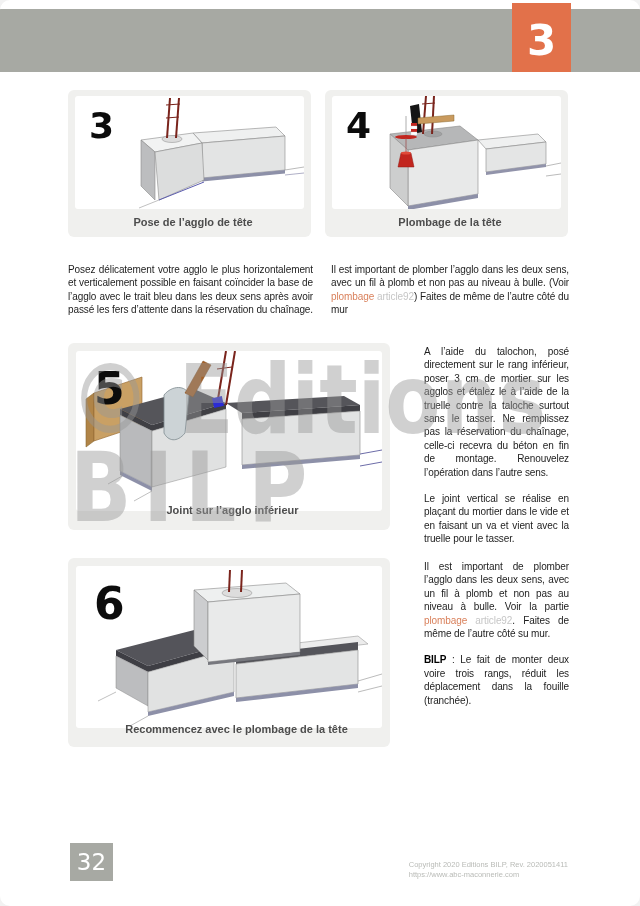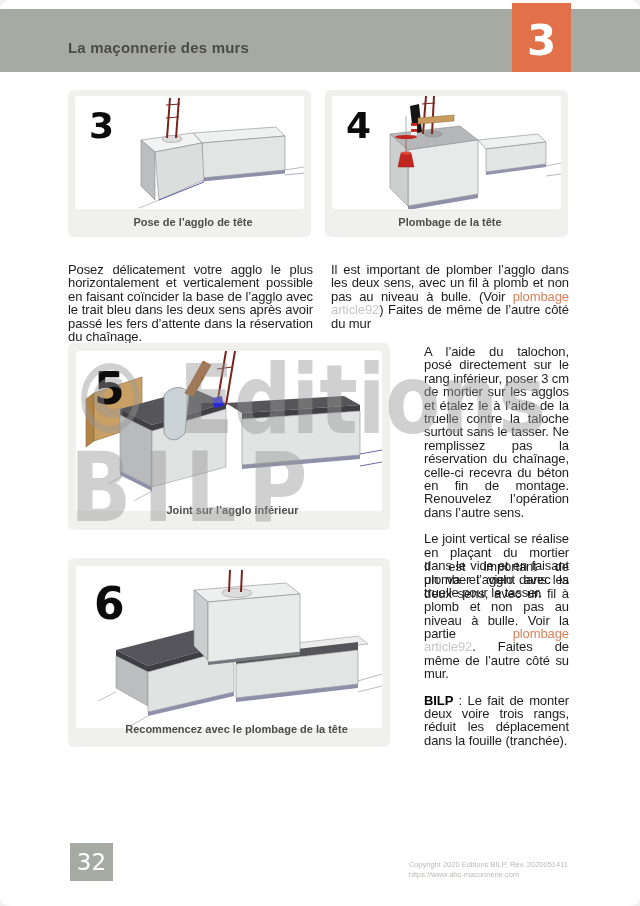--- a/index.html
+++ b/index.html
@@ -26,21 +26,21 @@
   #fig3 .caption,#fig4 .caption{bottom:9px;}
   #fig5{left:68px;top:343px;width:322px;height:187px;}
   #fig6{left:68px;top:558px;width:322px;height:189px;}
   #fig5 .img{left:8px;top:8px;width:306px;height:160px;}
   #fig6 .img{left:8px;top:8px;width:306px;height:162px;}
   #fig5 .num,#fig6 .num{left:18px;top:16px;font-size:44px;}
   #fig5 .caption{bottom:14px;}
   #fig6 .caption{bottom:12px;margin-left:8px;}
   .panel svg{position:absolute;left:0;top:0;width:100%;height:100%;}
   
-  .body-text{position:absolute;margin:0;font-size:13px;line-height:13.4px;color:#1d1d1d;
+  .body-text{position:absolute;margin:0;font-size:10px;line-height:13.4px;color:#1d1d1d;
     text-align:justify;letter-spacing:-0.1px;}
   .body-text p{margin:0 0 13px 12px;}
   #txt-34-left{left:68px;top:263px;width:245px;}
   #txt-34-right{left:331px;top:263px;width:238px;}
   #txt-5{left:412px;top:345px;width:157px;}
   #txt-6{left:412px;top:560px;width:157px;}
   .link-orange{color:#d9805b;}
   .ref-muted{color:#c6c6c6;}
   .nota-label{font-weight:bold;color:#000;}
   
@@ -53,21 +53,20 @@
     display:flex;align-items:center;justify-content:center;}
   .footer-page-box span{color:#ffffff;font-size:23px;font-family:"DejaVu Sans",sans-serif;}
   .footer-copy{position:absolute;right:72px;top:860px;font-size:7.5px;line-height:10px;color:#b9bbb7;}
 </style>
 </head>
 <body>
 
 <div class="page">
 
   <div class="header-bar"></div>
-  <div class="header-title">La maçonnerie des murs</div>
   <div class="chapter-badge">
     <span>3</span>
   </div>
 
   <div class="panel" id="fig3">
     <div class="img">
       <svg viewBox="0 0 229 113">
         <line x1="84" y1="104" x2="64" y2="112" stroke="#b0b0b0" stroke-width="0.8"></line>
         <line x1="210" y1="74" x2="229" y2="71" stroke="#aaaaaa" stroke-width="0.8"></line>
         <line x1="210" y1="79" x2="229" y2="77" stroke="#9a9ab8" stroke-width="0.8"></line>

